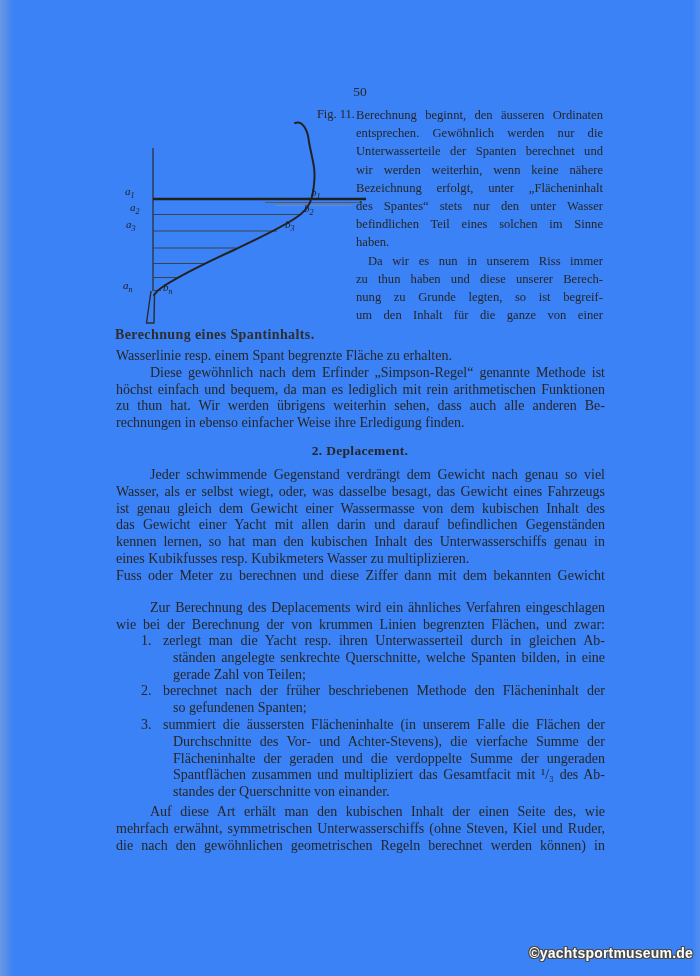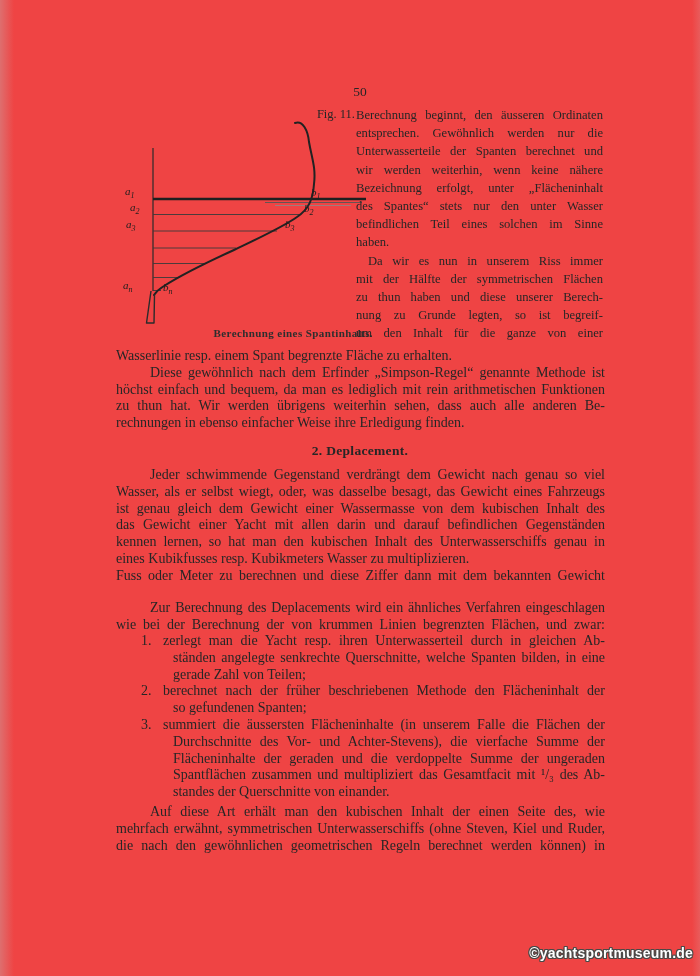--- a/index.html
+++ b/index.html
@@ -1,36 +1,36 @@
 <!DOCTYPE html>
 <html><head>
 <meta charset="utf-8">
 <style>
   html,body { margin:0; padding:0; background:#d9d9d9; }
   .page {
     position:relative; width:700px; height:976px; margin:0 auto;
-    background:#ef4444; overflow:hidden;
+    background:#3b82f6; overflow:hidden;
     font-family:"Liberation Serif","DejaVu Serif",serif;
     color:#262626;
   }
   .page::before {
     content:""; position:absolute; inset:0; pointer-events:none;
     background:linear-gradient(90deg, rgba(190,190,190,.35) 0px, rgba(190,190,190,0) 14px),
                linear-gradient(270deg, rgba(200,200,200,.18) 0px, rgba(200,200,200,0) 8px);
   }
 
   .abs { position:absolute; }
 
   .page-number { left:115px; top:84px; width:490px; text-align:center; font-size:13.5px; }
 
   
   .fig-label   { left:115px; top:107px; width:240px; text-align:right; font-size:12.5px; }
   .figure      { left:115px; top:112px; width:256px; height:216px; }
-  .fig-caption { left:115px; top:327px; width:258px; text-align:right;
-                 font-size:11px; font-weight:bold; letter-spacing:.4px; color:#2e2e2e; }
+  .fig-caption { left:115px; top:327px; width:258px; text-align:left;
+                 font-size:14px; font-weight:bold; letter-spacing:.4px; color:#2e2e2e; }
   .axis-label  { position:absolute; font-style:italic; font-size:11px; color:#1e1e1e; line-height:11px; }
   .axis-label sub { font-size:8px; }
 
   
   .ln { text-align:justify; text-align-last:justify; }
   .ln.last { text-align-last:left; }
   .fw .ln.ind { text-indent:34px; }
 
   .rcol { left:356px; top:106px; width:247px; font-size:12.6px; }
   .rcol .ln { line-height:18.2px; }
@@ -104,21 +104,20 @@
   <div class="abs rcol">
     <div class="ln">Berechnung beginnt, den äusseren Ordinaten</div>
     <div class="ln">entsprechen. Gewöhnlich werden nur die</div>
     <div class="ln">Unterwasserteile der Spanten berechnet und</div>
     <div class="ln">wir werden weiterhin, wenn keine nähere</div>
     <div class="ln">Bezeichnung erfolgt, unter „Flächeninhalt</div>
     <div class="ln">des Spantes“ stets nur den unter Wasser</div>
     <div class="ln">befindlichen Teil eines solchen im Sinne</div>
     <div class="ln last">haben.</div>
     <div class="ln ind">Da wir es nun in unserem Riss immer</div>
-    <div class="ln">mit der Hälfte der symmetrischen Flächen</div>
     <div class="ln">zu thun haben und diese unserer Berech-</div>
     <div class="ln">nung zu Grunde legten, so ist begreif-</div>
     <div class="ln">um den Inhalt für die ganze von einer</div>
   </div>
 
   <div class="abs fw sec-wasserlinie">
     <div class="ln last">Wasserlinie resp. einem Spant begrenzte Fläche zu erhalten.</div>
     <div class="ln ind">Diese gewöhnlich nach dem Erfinder „Simpson-Regel“ genannte Methode ist</div>
     <div class="ln">höchst einfach und bequem, da man es lediglich mit rein arithmetischen Funktionen</div>
     <div class="ln">zu thun hat. Wir werden übrigens weiterhin sehen, dass auch alle anderen Be-</div>

